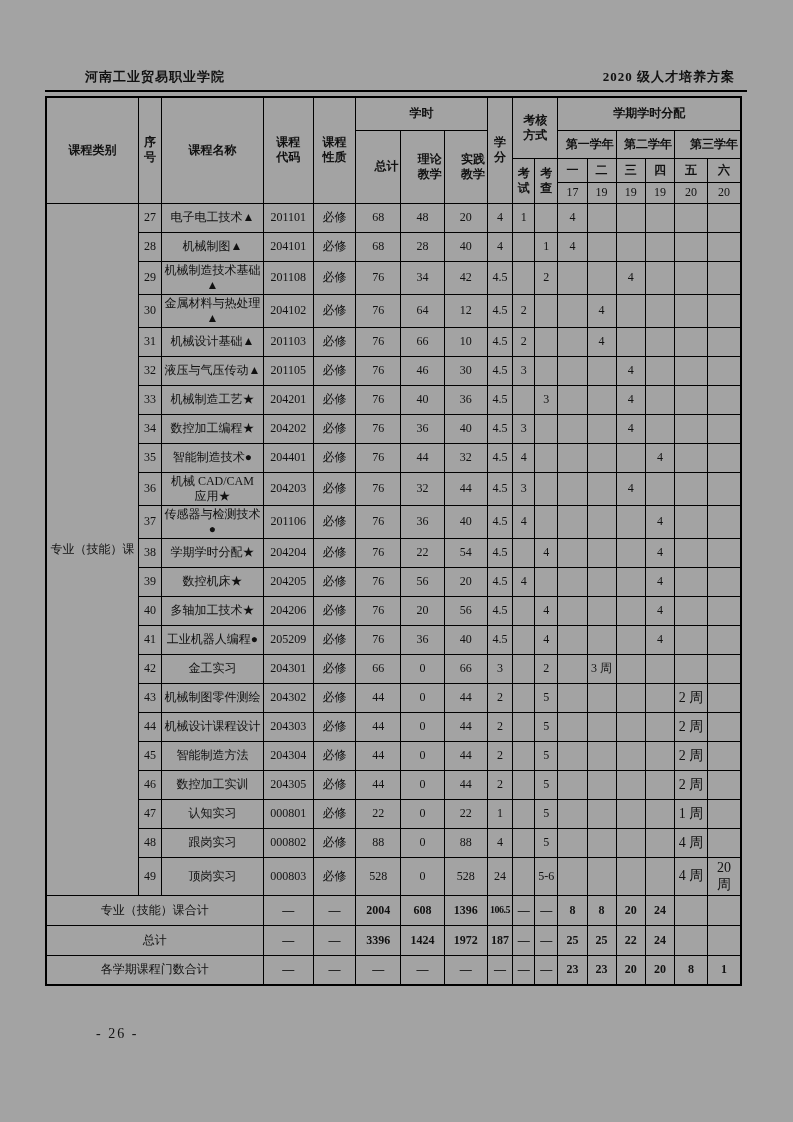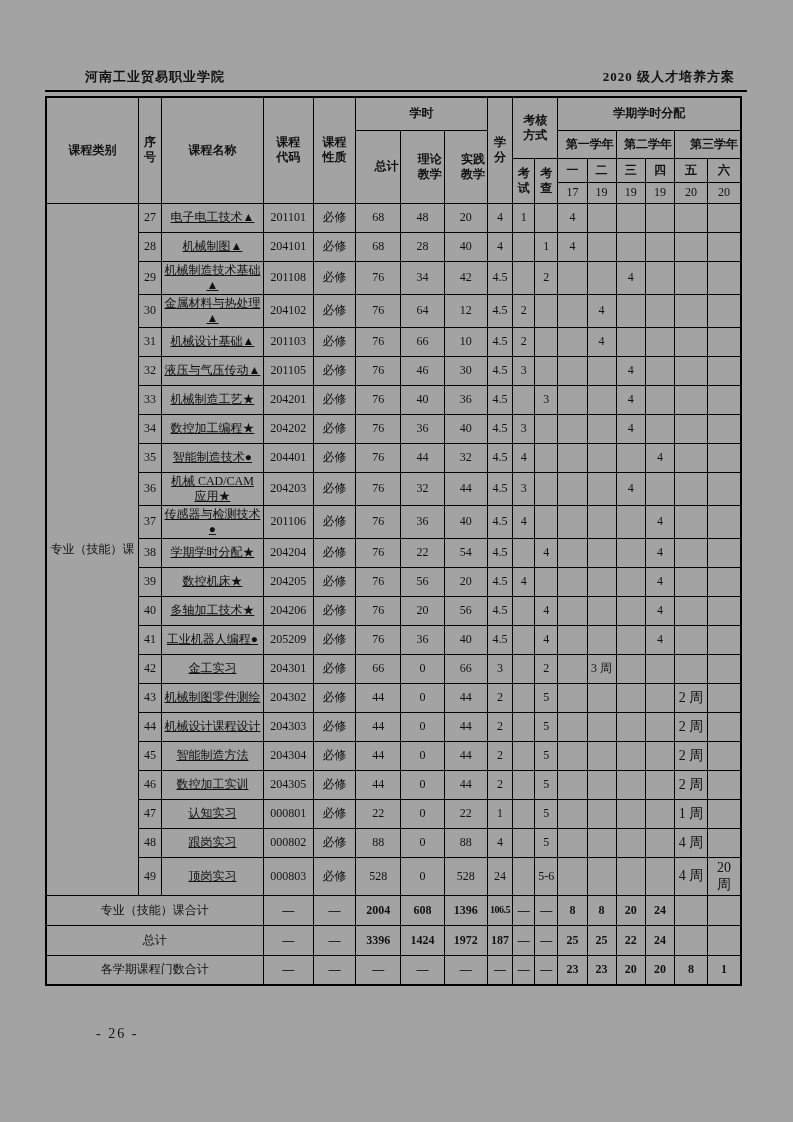--- a/index.html
+++ b/index.html
@@ -27,21 +27,21 @@
     padding:1px 2px; line-height:1.25; overflow:hidden;
   }
   thead th { font-weight:bold; }
   .v { white-space:pre-line; }
   thead tr.hr1 th { height:33px;margin-top:39px; }
   thead tr.hr2 th { height:28px;text-align:right; }
   thead tr.hr3 th { height:24px; }
   thead tr.hr4 th { height:21px; }
   thead .wk { font-weight:normal; }
   tbody td { height:29px; }
-  td.c-name { text-align:left; padding-left:4px;text-decoration:underline; }
+  td.c-name { text-align:left; padding-left:4px; }
   td.cat-cell { padding:0 1px; }
   td.c-week { font-size:14px; padding:1px 0; }
   tr.sum-row td { height:30px; }
   tr.sum-row td.sum-val { font-weight:bold; }
   tr.sum-row td.small { font-size:10px; letter-spacing:-0.5px; padding:1px 0;font-family:Liberation Serif, serif; }
   .page-footer {
     position:absolute; top:1026px; left:96px; font-size:14px; letter-spacing:2px;
   }
 </style>
 </head>

